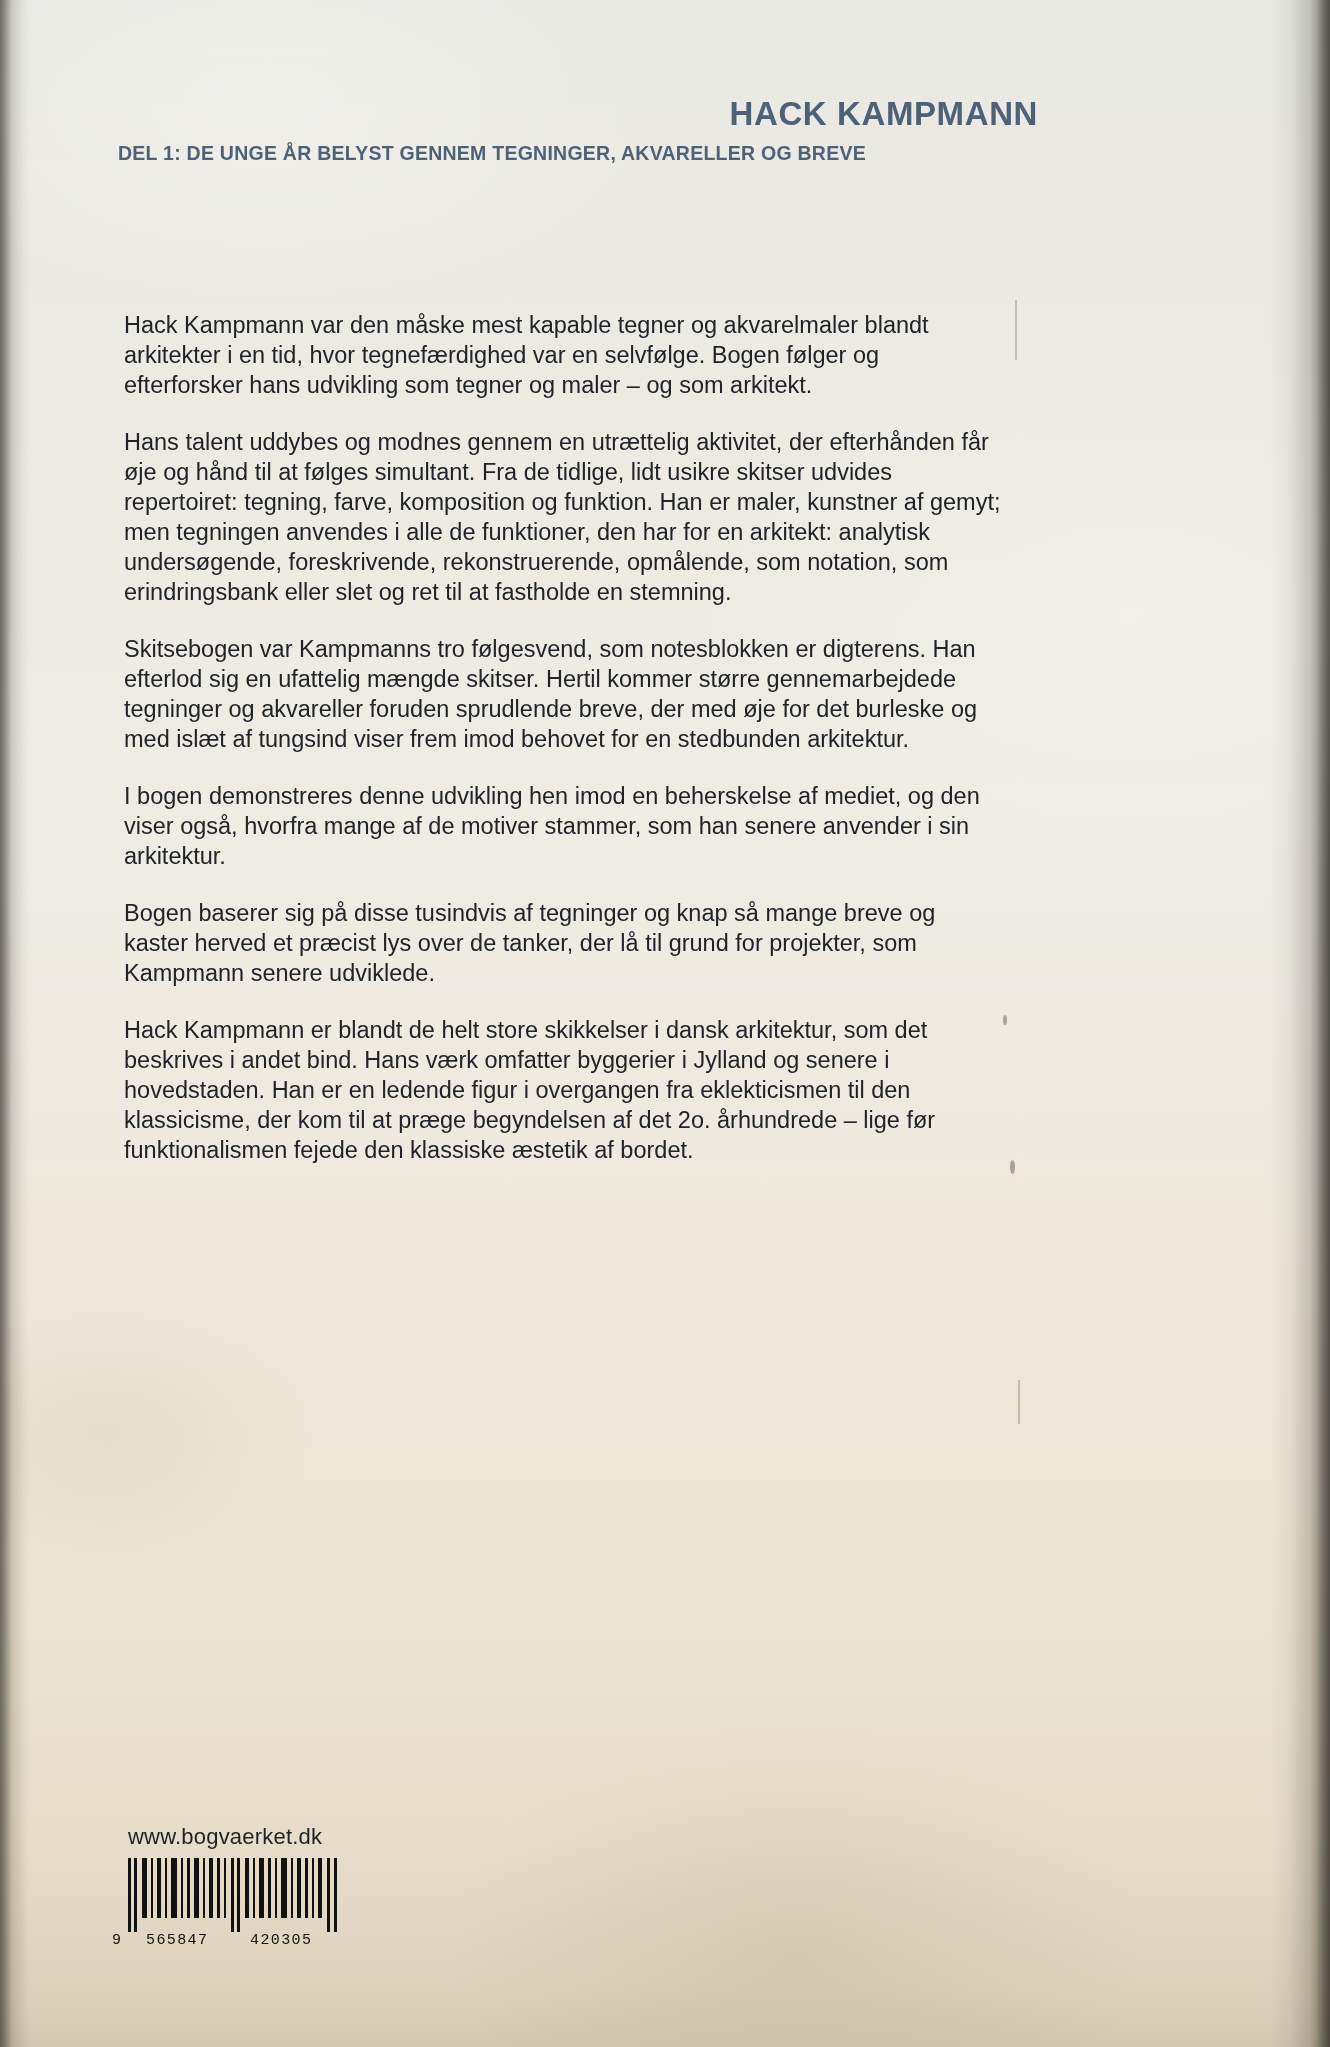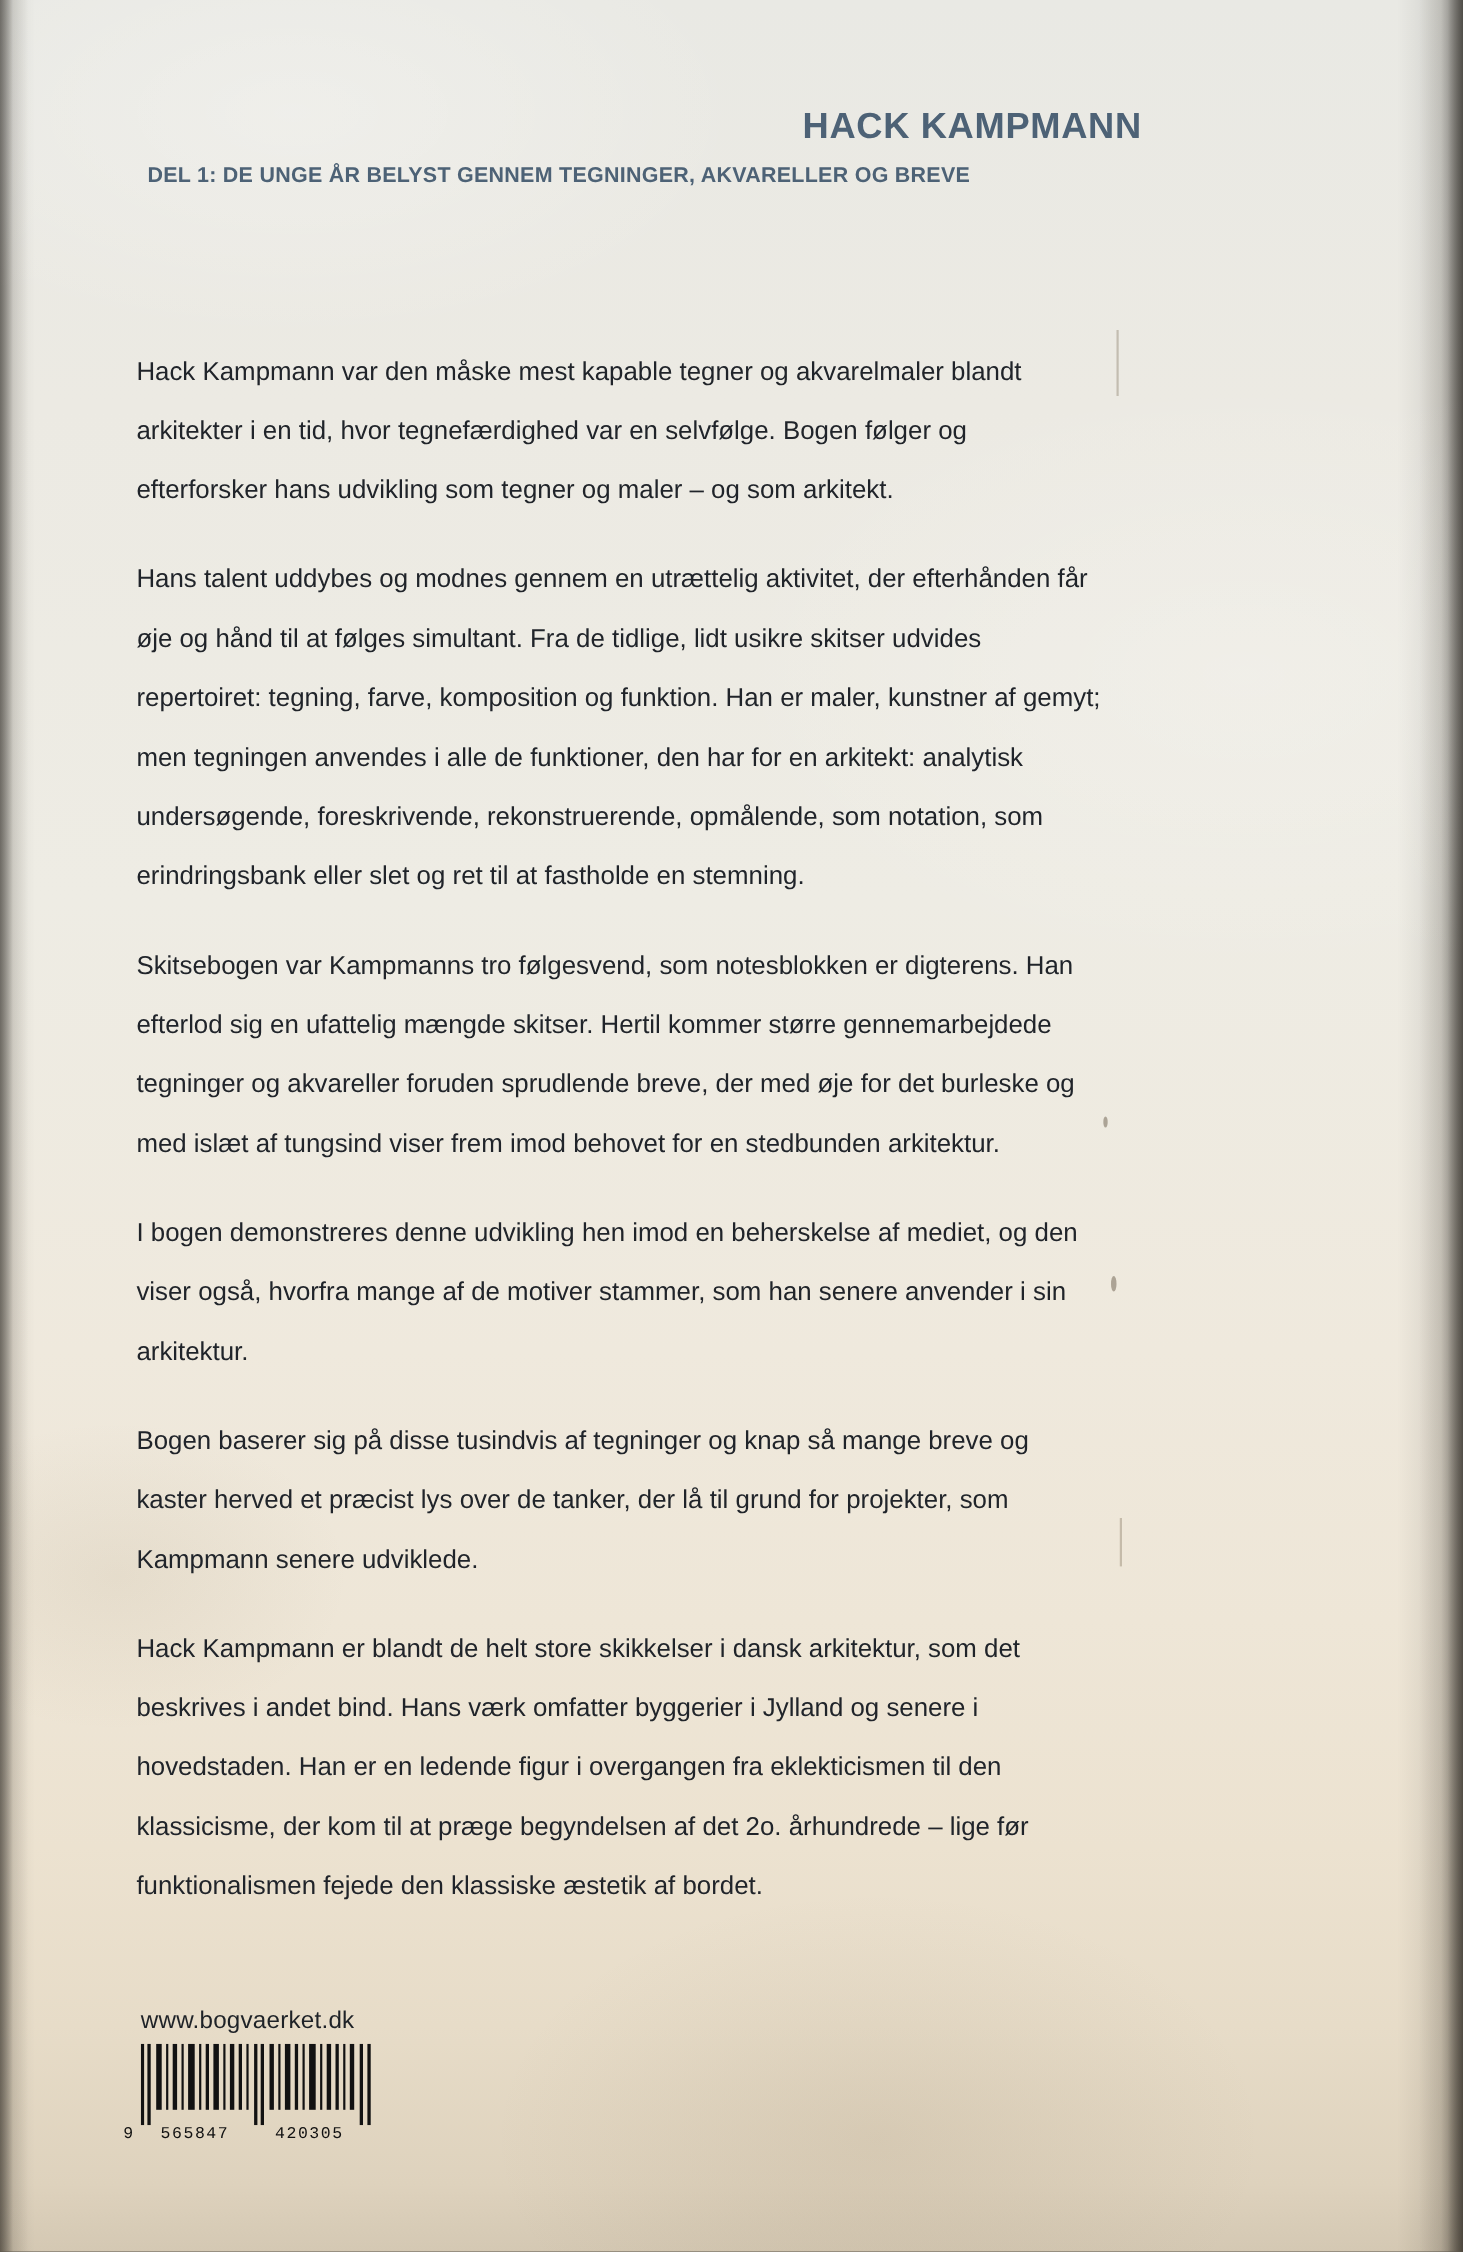--- a/index.html
+++ b/index.html
@@ -82,32 +82,32 @@
     color: #4d6276;
     margin: 0 0 10px 0;
     line-height: 1.1;
     text-align: right;
   }
   .subtitle {
     font-size: 19.5px;
     font-weight: 700;
     letter-spacing: 0.25px;
     color: #4d6276;
-    margin: 16px;
+    margin: 0;
     line-height: 1.2;
   }
 
   .body-text {
     position: absolute;
     left: 124px;
     top: 310px;
     width: 880px;
     color: #20242a;
     font-size: 23.5px;
-    line-height: 54px;
+    line-height: 30px;
   }
   .body-text p {
     margin: 0 0 27px 0;
   }
   .body-text p:last-child { margin-bottom: 12px; }
 
   .footer {
     position: absolute;
     left: 128px;
     bottom: 93px;

